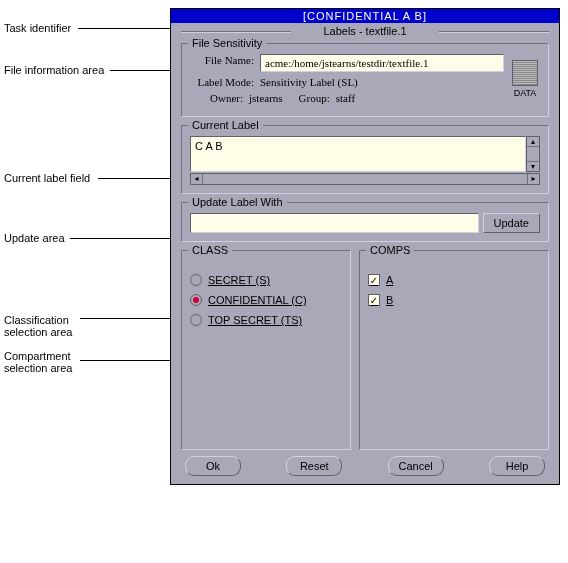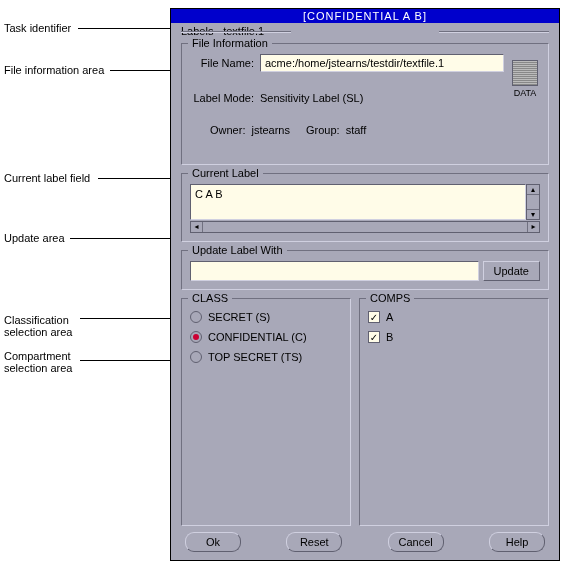--- a/index.html
+++ b/index.html
@@ -38,20 +38,21 @@
     text-align: center;
     font-size: 11px;
     padding: 1px 0;
     letter-spacing: 1px;
   }
   .dialog-inner {
     padding: 0 10px 8px 10px;
     background: #a8a8b8;
   }
   .task-line {
+    text-align: center;
     font-size: 11px;
     padding: 2px 0 6px 0;
     position: relative;
   }
   .task-line:before, .task-line:after {
     content: "";
     position: absolute;
     top: 8px;
     height: 1px;
     background: #707080;
@@ -68,21 +69,21 @@
     position: relative;
   }
   .groupbox-title {
     position: absolute;
     top: -7px;
     left: 6px;
     background: #a8a8b8;
     padding: 0 4px;
     font-size: 11px;
   }
-  .row { display: flex; align-items: center; margin-bottom: 20px; }
+  .row { display: flex; margin-bottom: 4px; font-family: Liberation Serif, serif; }
   .lbl { width: 70px; text-align: right; padding-right: 6px; font-size: 11px; }
   .lbl2 { padding-right: 6px; font-size: 11px; }
   .textfield {
     background: #fffce8;
     border: 1px solid #606070;
     border-right-color: #d0d0e0;
     border-bottom-color: #d0d0e0;
     padding: 2px 4px;
     font-size: 11px;
     font-family: inherit;
@@ -154,23 +155,24 @@
     padding: 3px 10px;
     font-size: 11px;
     font-family: inherit;
     cursor: pointer;
   }
   .two-col { display: flex; gap: 8px; }
   .panel {
     border: 1px solid #707080;
     border-right-color: #d0d0e0;
     border-bottom-color: #d0d0e0;
-    padding: 12px 8px 8px 8px;
+    padding: 23px 8px 8px 8px;
     position: relative;
-    height: 228px;
+    height: 200px;
+    text-decoration: underline;
   }
   .panel.left { flex: 0 0 170px; }
   .panel.right { flex: 1; }
   .radio-row, .check-row {
     display: flex; align-items: center;
     margin-bottom: 8px;
     font-size: 11px;
   }
   .radio {
     width: 12px; height: 12px;
@@ -226,21 +228,21 @@
 <div class="callout" style="left:4px; top:350px; white-space:pre-line">Compartment
 selection area</div>
 <div class="callout-line" style="left:80px; top:360px; width:300px"></div>
 
 <div class="dialog">
   <div class="titlebar">[CONFIDENTIAL A B]</div>
   <div class="dialog-inner">
     <div class="task-line">Labels - textfile.1</div>
 
     <div class="groupbox">
-      <div class="groupbox-title">File Information</div>
+      <div class="groupbox-title">File Sensitivity</div>
       <div class="fileinfo-grid">
         <div class="fileinfo-left">
           <div class="row">
             <div class="lbl">File Name:</div>
             <input type="text" class="textfield" value="acme:/home/jstearns/testdir/textfile.1" style="">
           </div>
           <div class="row">
             <div class="lbl">Label Mode:</div>
             <div class="static">Sensitivity Label (SL)</div>
           </div>

